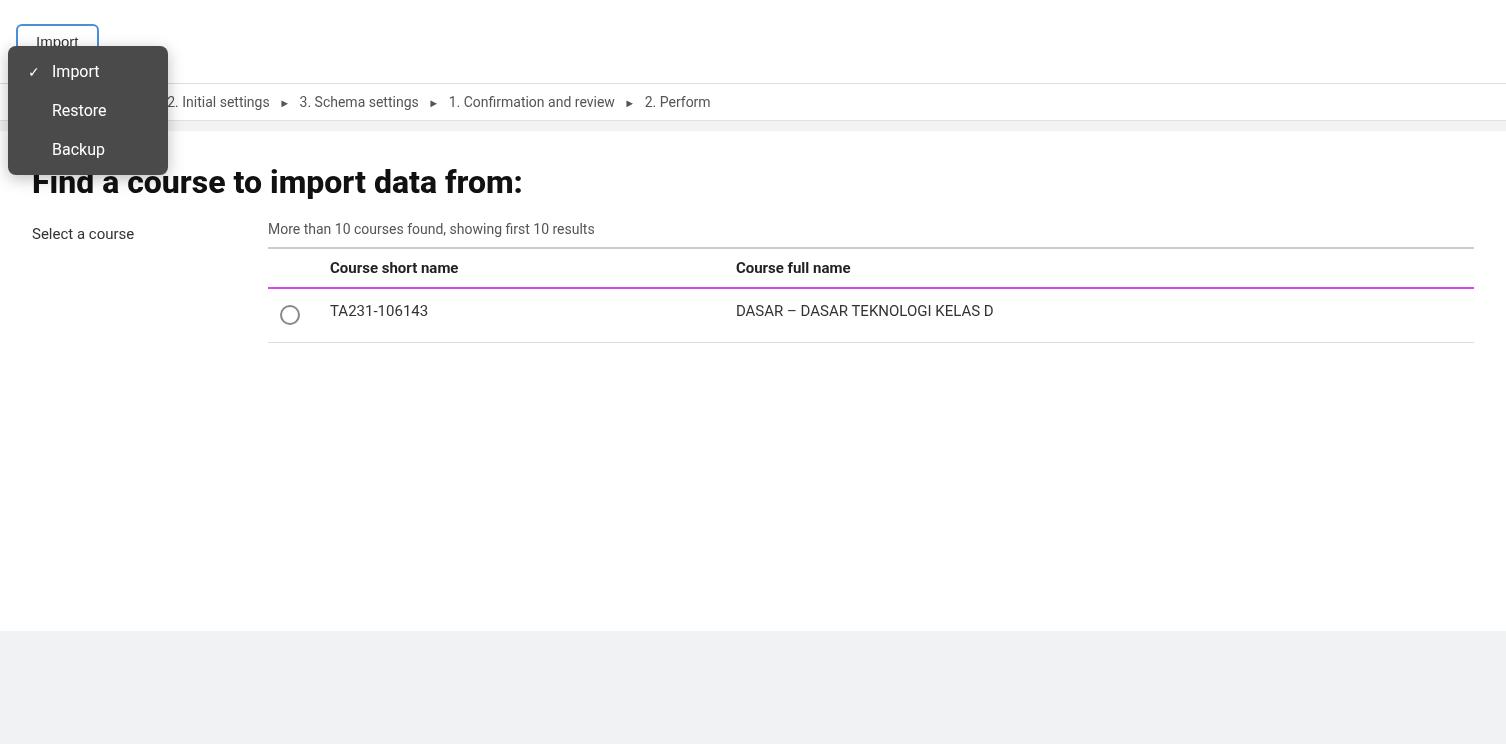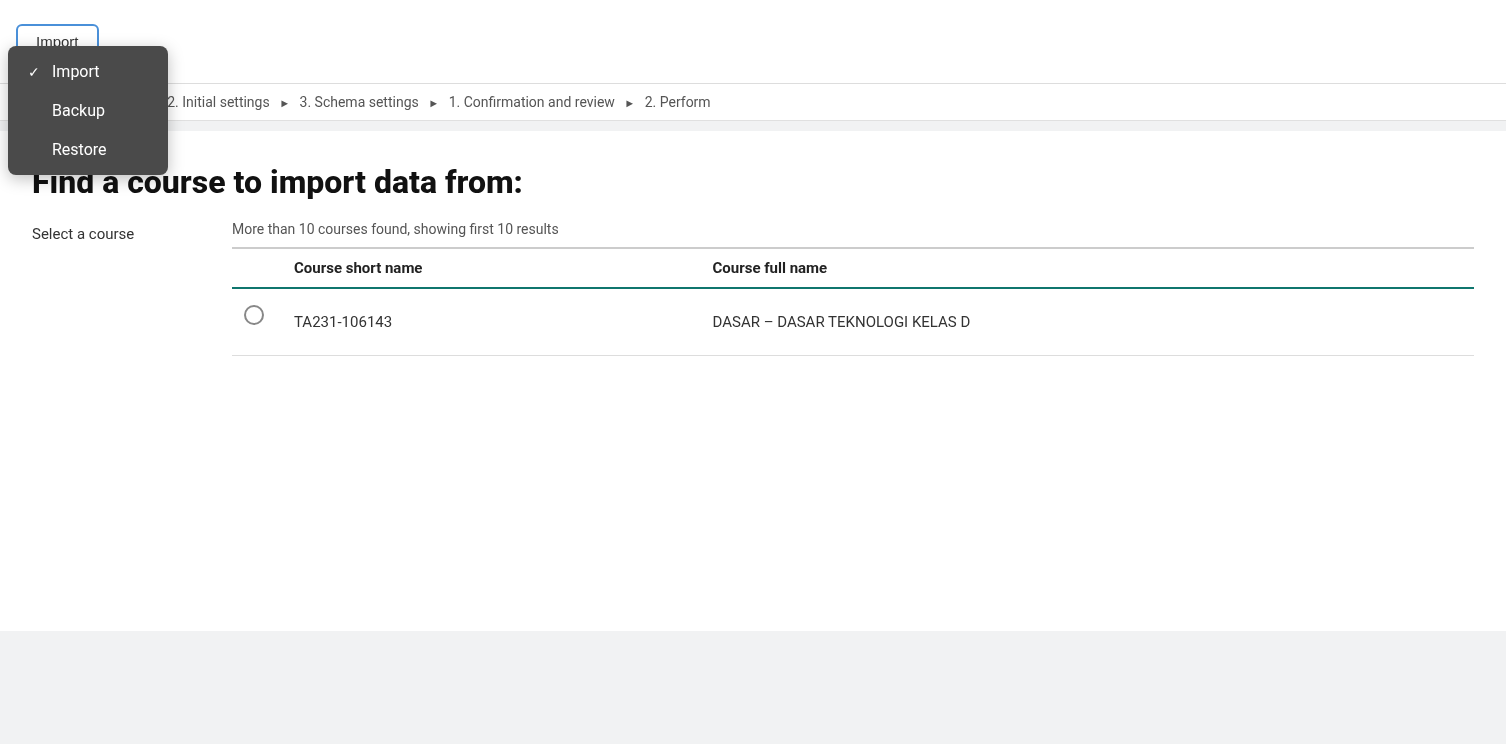--- a/index.html
+++ b/index.html
@@ -99,21 +99,21 @@
     .page-title {
       font-size: 32px;
       font-weight: 800;
       color: #111;
       margin-bottom: 20px;
       line-height: 1.2;
     }
 
     .content-layout {
       display: flex;
-      gap: 20px;
+      gap: 56px;
       align-items: flex-start;
     }
 
     .left-label {
       font-size: 15px;
       color: #333;
       min-width: 180px;
       padding-top: 4px;
     }
 
@@ -127,42 +127,42 @@
       margin-bottom: 10px;
     }
 
     
     .course-table {
       width: 100%;
       border-collapse: collapse;
     }
 
     .course-table thead tr {
-      border-bottom: 2px solid #0f766e;
+      border-bottom: 2px solid #d946ef;
       border-top: 2px solid #ccc;
     }
 
     .course-table th {
       text-align: left;
       padding: 10px 12px;
       font-weight: 700;
       font-size: 15px;
       color: #222;
     }
 
     .course-table th:first-child {
       width: 50px;
     }
 
     .course-table tbody tr {
       border-bottom: 1px solid #ddd;
     }
 
     .course-table td {
-      padding: 24px 12px;
+      padding: 13px 12px;
       font-size: 15px;
       color: #333;
       vertical-align: top;
     }
 
     .course-table td:first-child {
       width: 50px;
       padding-top: 16px;
     }
 
@@ -182,25 +182,25 @@
 <div class="top-bar">
   <button class="top-button">Import</button>
 
   <div class="dropdown-menu">
     <div class="dropdown-item">
       <span class="check">✓</span>
       <span>Import</span>
     </div>
     <div class="dropdown-item">
       <span class="check">&nbsp;</span>
-      <span>Backup</span>
+      <span>Restore</span>
     </div>
     <div class="dropdown-item">
       <span class="check">&nbsp;</span>
-      <span>Restore</span>
+      <span>Backup</span>
     </div>
   </div>
 </div>
 
 <div class="breadcrumb-bar">
   <span class="step active">1. Course selection</span>
   <span class="arrow">►</span>
   <span class="step">2. Initial settings</span>
   <span class="arrow">►</span>
   <span class="step">3. Schema settings</span>

